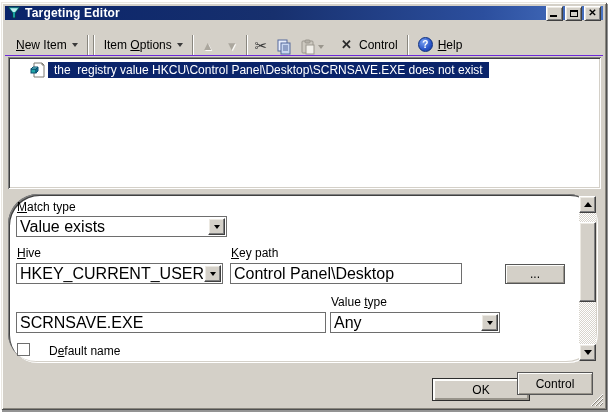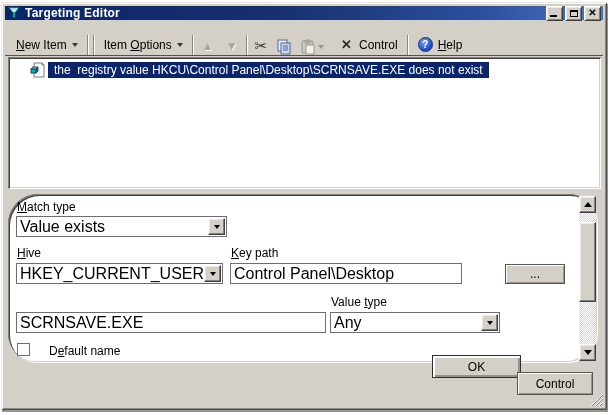--- a/index.html
+++ b/index.html
@@ -230,21 +230,21 @@
       <div class="sb-btn sb-up">
           <span class="tri-up"></span>
         </div>
       <div class="sb-thumb"></div>
       <div class="sb-btn sb-down">
           <span class="tri-down"></span>
         </div>
     </div>
   </div>
 
-  <div class="btn btn-default footer-btn" style="left:431px; top:353px; width:89px;">OK</div>
+  <div class="btn btn-default footer-btn" style="left:431px; top:376px; width:98px;">OK</div>
   <div class="btn footer-btn" style="left:516px; top:370px; width:76px;">Control</div>
 
   <svg class="grip" width="13" height="13" viewBox="0 0 13 13">
     <line x1="13" y1="1" x2="1" y2="13" stroke="#fff" stroke-width="1"></line>
     <line x1="13" y1="2" x2="2" y2="13" stroke="#87837a" stroke-width="1"></line>
     <line x1="13" y1="5" x2="5" y2="13" stroke="#fff" stroke-width="1"></line>
     <line x1="13" y1="6" x2="6" y2="13" stroke="#87837a" stroke-width="1"></line>
     <line x1="13" y1="9" x2="9" y2="13" stroke="#fff" stroke-width="1"></line>
     <line x1="13" y1="10" x2="10" y2="13" stroke="#87837a" stroke-width="1"></line>
   </svg>

